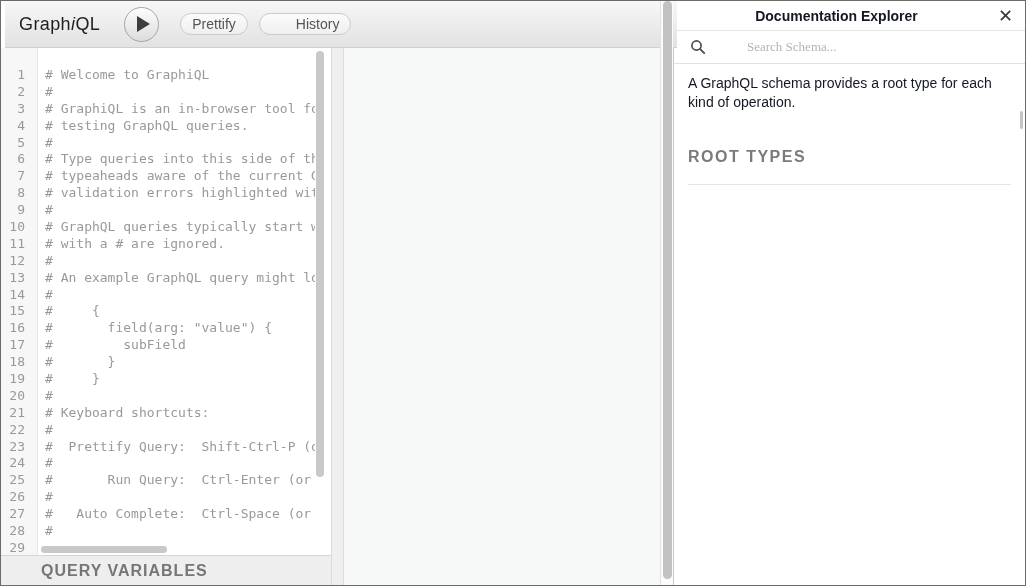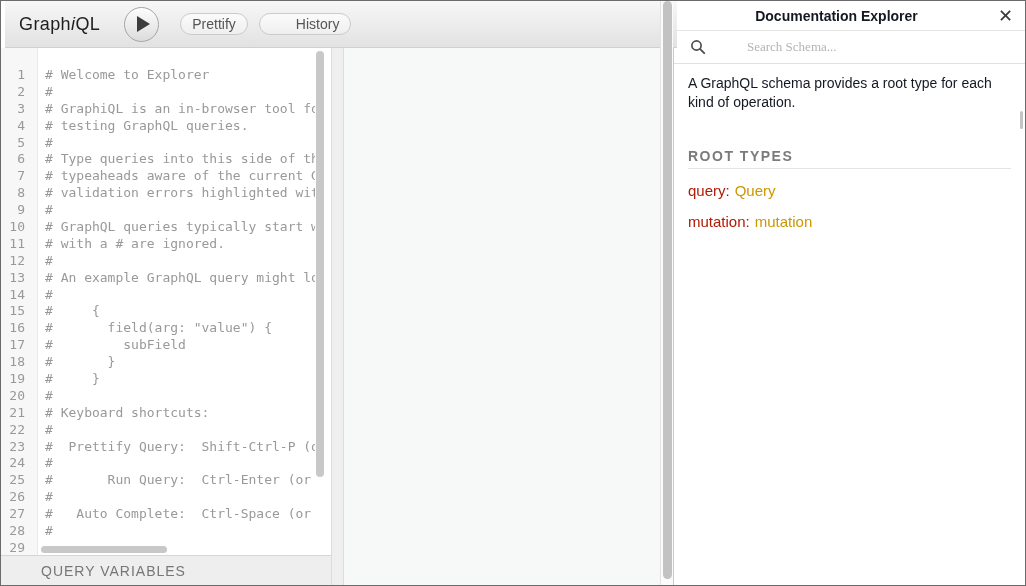--- a/index.html
+++ b/index.html
@@ -41,21 +41,21 @@
   .code{position:absolute;left:38px;top:0;bottom:0;width:278px;padding:19px 0 0 6px;
     overflow:hidden;cursor:text;}
   .cl{height:16.9px;line-height:16.9px;font-size:13px;color:var(--comment);
     white-space:pre;width:270px;overflow:hidden;}
   .ed-vscroll{position:absolute;left:315px;top:3px;width:8px;height:426px;
     background:#c8c8c8;border-radius:4px;}
   .ed-hscroll{position:absolute;left:40px;top:498px;width:126px;height:7px;
     background:#c8c8c8;border-radius:3.5px;}
   .variables-bar{position:absolute;left:0;right:0;bottom:0;height:30px;background:#eee;
     border-top:1px solid #d6d6d6;display:flex;align-items:center;cursor:row-resize;}
-  .variables-title{margin-left:40px;font-size:14px;font-weight:normal;letter-spacing:1px;color:#767676;}
+  .variables-title{margin-left:40px;font-size:16px;font-weight:bold;letter-spacing:1px;color:#767676;}
 
   
   .divider{position:absolute;left:330px;top:0;bottom:0;width:13px;background:#efefef;
     border-left:1px solid #dcdcdc;border-right:1px solid #dcdcdc;cursor:col-resize;}
   .result-pane{position:absolute;left:343px;top:0;bottom:0;width:316px;background:#f7f8f8;}
 
   
   .win-scrollbar{position:absolute;left:659px;top:0;bottom:0;width:13px;background:#fbfbfb;
     border-left:1px solid #e2e2e2;z-index:3;}
   .win-scrollbar .thumb{position:absolute;left:2px;top:0;width:9px;height:578px;
@@ -72,22 +72,22 @@
     font-family:inherit;line-height:1;}
   .doc-search{height:33px;border-bottom:1px solid #e2e2e2;display:flex;
     align-items:center;padding:0 16px;}
   .doc-search svg{flex:none;margin-right:9px;display:block;}
   .doc-search input{border:0;outline:0;flex:1;font-size:13px;color:#333;
     background:transparent;font-family:Liberation Serif, serif;margin-left:32px;}
   .doc-search input::placeholder{color:#b4b4b4;}
   .doc-content{padding:10px 14px 0 14px;}
   .doc-intro{font-size:14px;color:#141823;line-height:19px;}
   .doc-category{margin-top:36px;}
-  .doc-category-title{font-size:14px;font-weight:bold;color:#7b7b7b;
-    letter-spacing:1.5px;padding-bottom:4px;border-bottom:1px solid #e4e4e4;}
+  .doc-category-title{font-size:16px;font-weight:bold;color:#7b7b7b;
+    letter-spacing:1.5px;padding-bottom:18px;border-bottom:1px solid #e4e4e4;}
   .doc-row{margin-top:13px;font-size:15px;line-height:18px;}
   .kw{color:var(--kw);cursor:pointer;}
   .tn{color:var(--tn);cursor:pointer;margin-left:5px;}
   .doc-scroll-stub{position:absolute;right:2px;top:110px;width:3px;height:18px;
     background:#c4c4c4;border-radius:2px;}
 </style>
 </head>
 <body>
 
 <div class="window">
@@ -132,21 +132,21 @@
               <div class="ln">22</div>
               <div class="ln">23</div>
               <div class="ln">24</div>
               <div class="ln">25</div>
               <div class="ln">26</div>
               <div class="ln">27</div>
               <div class="ln">28</div>
               <div class="ln">29</div>
             </div>
           <div class="code">
-              <div class="cl"># Welcome to Explorer</div>
+              <div class="cl"># Welcome to GraphiQL</div>
               <div class="cl">#</div>
               <div class="cl"># GraphiQL is an in-browser tool for writing, validating, and</div>
               <div class="cl"># testing GraphQL queries.</div>
               <div class="cl">#</div>
               <div class="cl"># Type queries into this side of the screen, and you will see intelligent</div>
               <div class="cl"># typeaheads aware of the current GraphQL type schema and live syntax and</div>
               <div class="cl"># validation errors highlighted within the text.</div>
               <div class="cl">#</div>
               <div class="cl"># GraphQL queries typically start with a "{" character. Lines that starts</div>
               <div class="cl"># with a # are ignored.</div>
@@ -201,24 +201,20 @@
         <circle cx="6.5" cy="6.5" r="4.6" fill="none" stroke="#4f4f4f" stroke-width="1.7"></circle>
         <line x1="10.2" y1="10.2" x2="14.2" y2="14.2" stroke="#4f4f4f" stroke-width="1.9" stroke-linecap="round"></line>
       </svg>
       <input type="text" placeholder="Search Schema..." style="">
     </div>
 
     <div class="doc-content">
       <div class="doc-intro">A GraphQL schema provides a root type for each kind of operation.</div>
       <div class="doc-category">
         <div class="doc-category-title">ROOT TYPES</div>
-        <div>
-            <div class="doc-row"><span class="kw">query:</span><span class="tn">Query</span></div>
-            <div class="doc-row"><span class="kw">mutation:</span><span class="tn">mutation</span></div>
-          </div>
       </div>
     </div>
 
     <div class="doc-scroll-stub"></div>
 
   </div>
 
 </div>
 
 </body></html>

